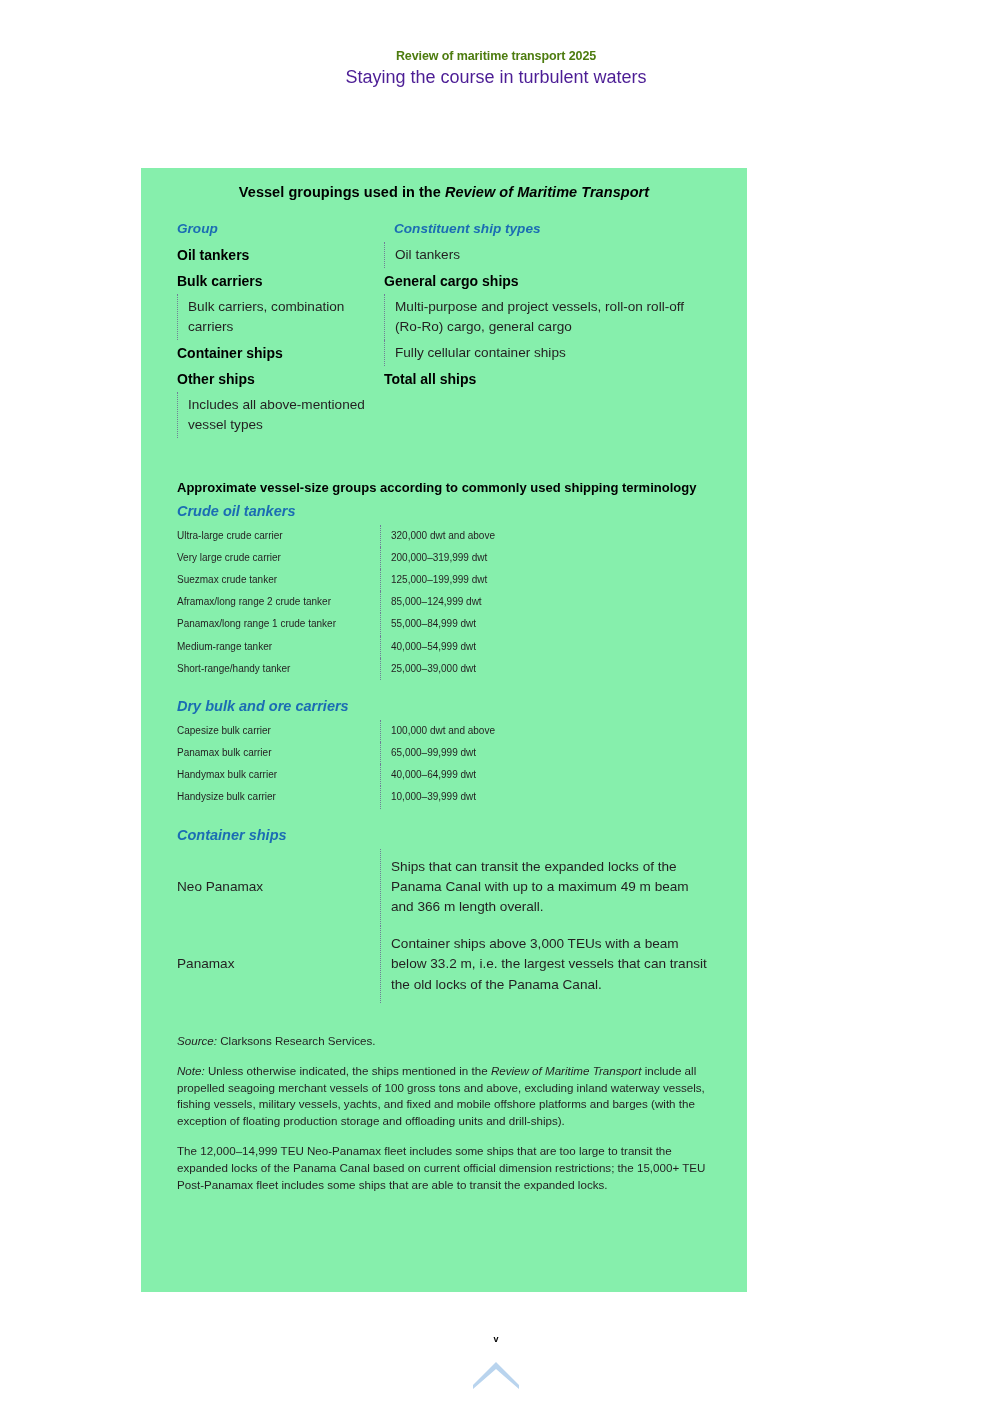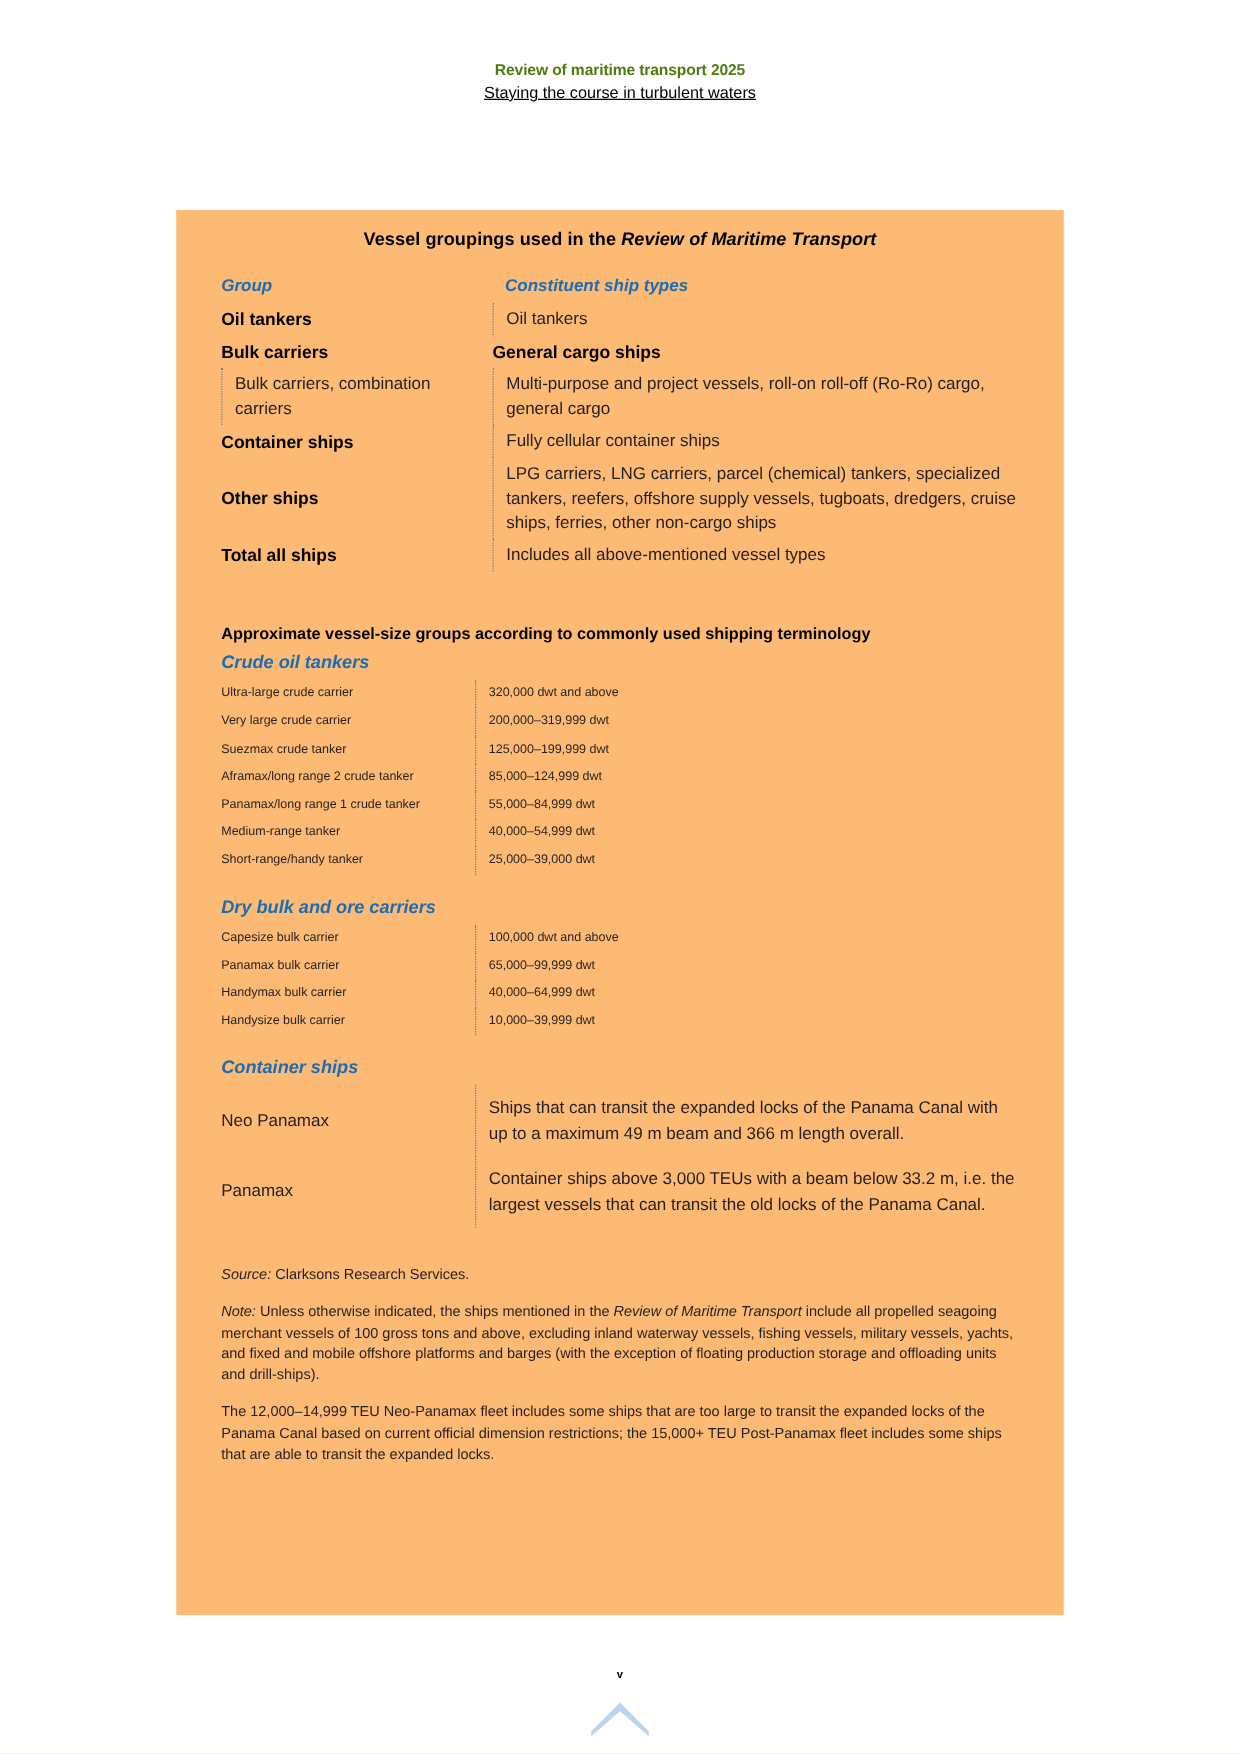--- a/index.html
+++ b/index.html
@@ -25,34 +25,33 @@
     text-align: center;
     line-height: 1.35;
   }
   .runhead .line1 {
     font-size: 12.5px;
     font-weight: bold;
     letter-spacing: -0.1px;
     color: #4d7c0f;
   }
   .runhead .line2 {
-    font-size: 13px;
+    font-size: 18px;
     font-weight: normal;
-    color: #000000;
-    text-decoration: underline;
+    color: #4c1d95;
   }
 
   
   .panel {
     position: absolute;
     left: 141px;
     top: 168px;
-    width: 710px;
+    width: 606px;
     height: 1124px;
-    background: #fdba74;
+    background: #86efac;
   }
 
   .panel-inner {
     padding: 0 36px;
   }
 
   .box-title {
     text-align: center;
     font-size: 14.5px;
     font-weight: bold;
@@ -62,21 +61,21 @@
     letter-spacing: 0.05px;
   }
   .box-title i {
     font-style: italic;
   }
 
   
   .grid {
     display: grid;
     grid-template-columns: 203px 1fr;
-    column-gap: 14px;
+    column-gap: 4px;
   }
   .grid .cell {
     padding: 3px 0 3px 0;
     font-size: 13.6px;
     line-height: 1.45;
     display: flex;
     align-items: center;
   }
   .grid .cell.right {
     padding-left: 10px;
@@ -238,23 +237,20 @@
       <div class="cell left grouprow">
           <span class="left">Container ships</span>
         </div>
       <div class="cell right grouprow">
           <span class="right">Fully cellular container ships</span>
         </div>
 
       <div class="cell left grouprow">
           <span class="left">Other ships</span>
         </div>
-      <div class="cell right grouprow">
-          <span class="right">LPG carriers, LNG carriers, parcel (chemical) tankers, specialized tankers, reefers, offshore supply vessels, tugboats, dredgers, cruise ships, ferries, other non-cargo ships</span>
-        </div>
 
       <div class="cell left grouprow">
           <span class="left">Total all ships</span>
         </div>
       <div class="cell right grouprow">
           <span class="right">Includes all above-mentioned vessel types</span>
         </div>
 
     </div>
 

